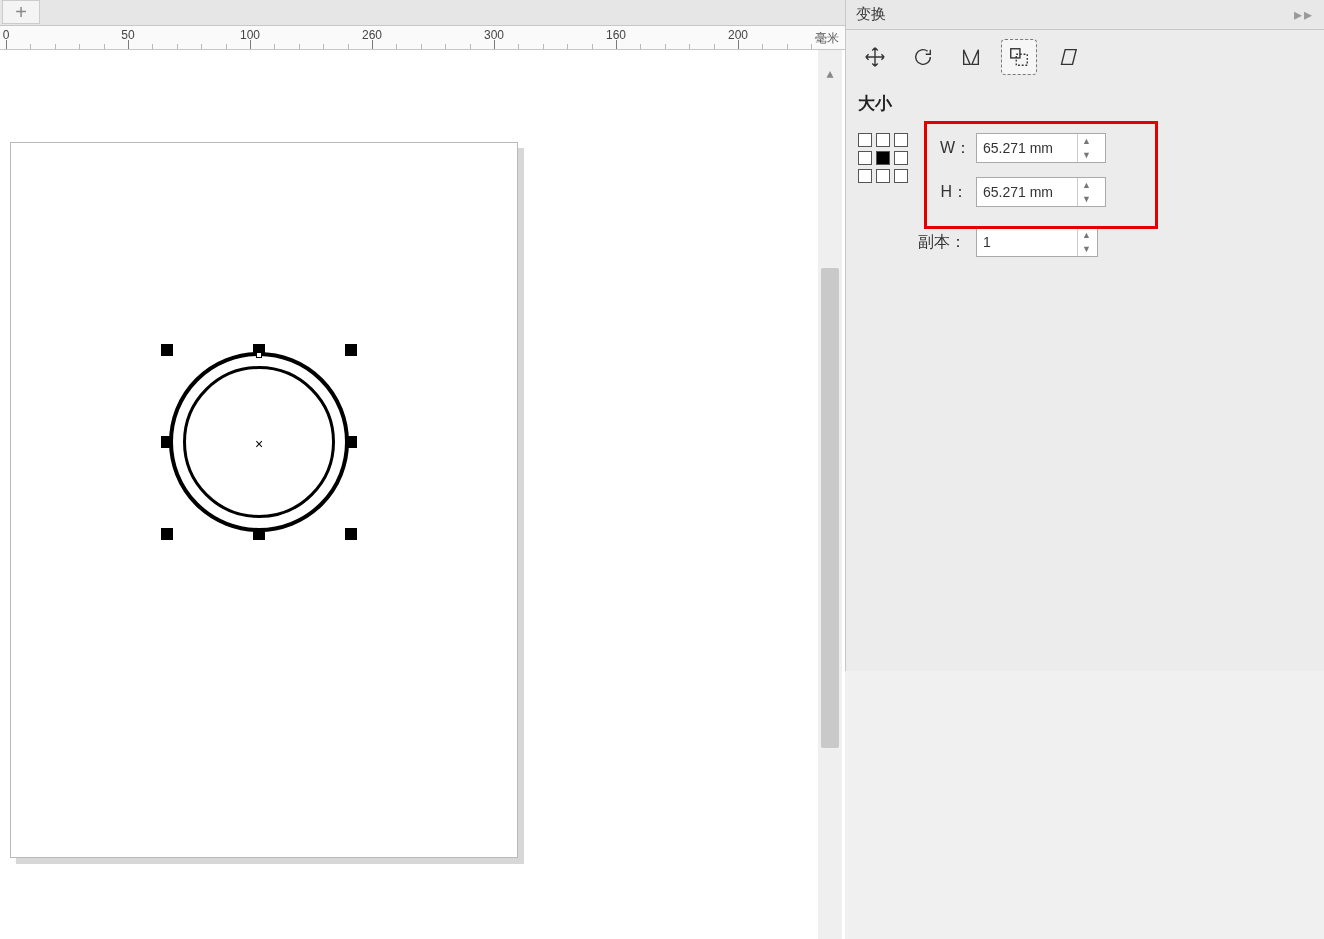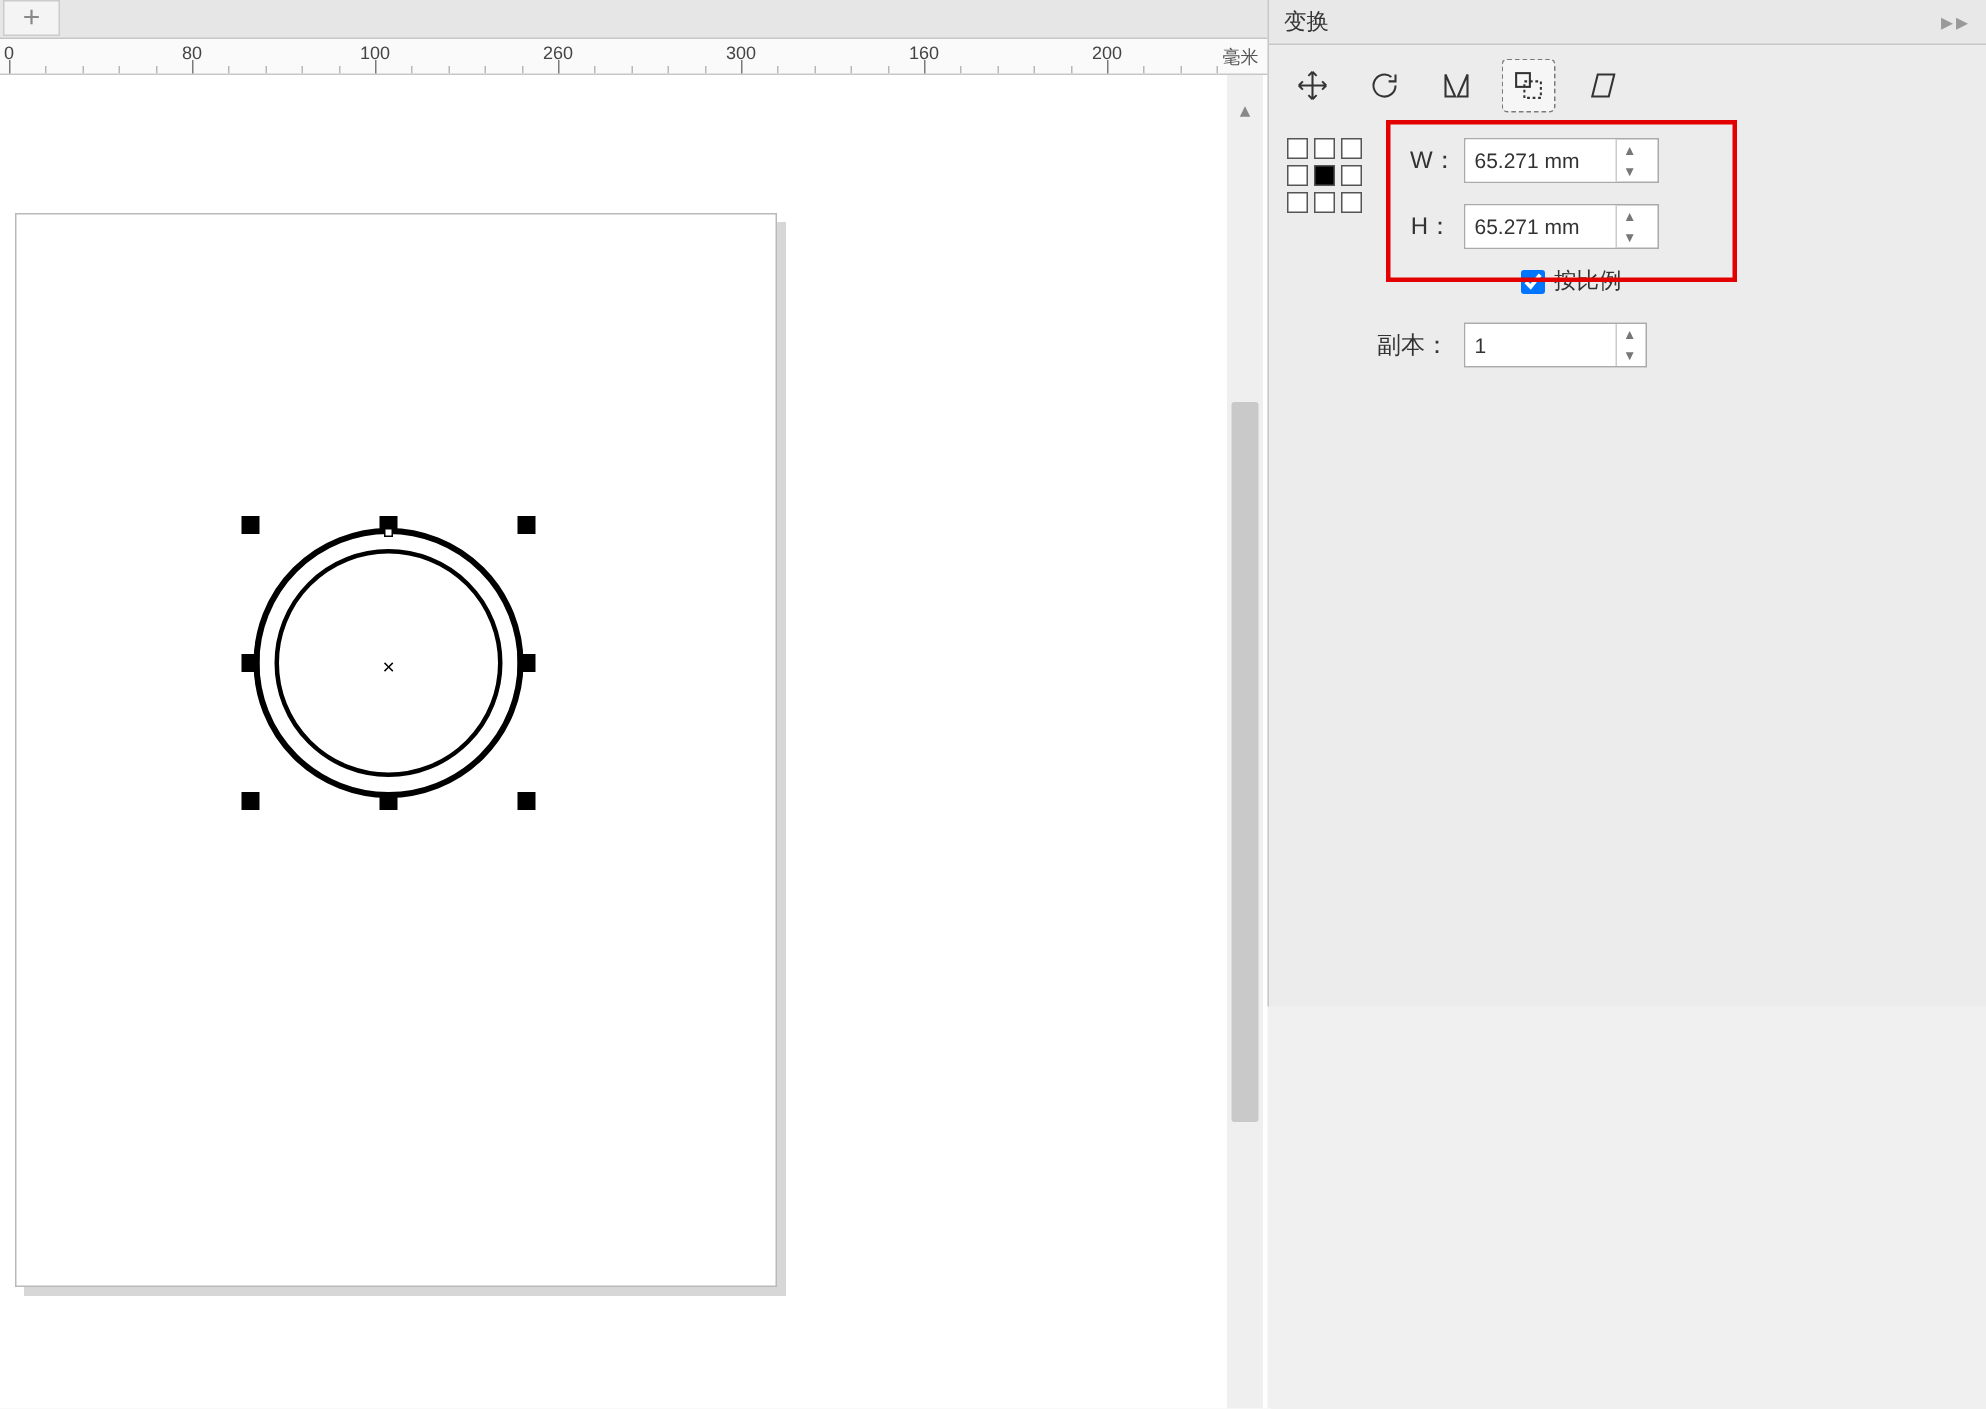--- a/index.html
+++ b/index.html
@@ -328,21 +328,21 @@
   <span class="ruler-unit">毫米</span>
 <div class="ruler-tick" style="left: 6px;">
       <div class="num">0</div>
       <div class="tickline"></div>
     </div>
     <div class="ruler-subtick" style="left: 30.4px;"></div>
     <div class="ruler-subtick" style="left: 54.8px;"></div>
     <div class="ruler-subtick" style="left: 79.2px;"></div>
     <div class="ruler-subtick" style="left: 103.6px;"></div>
     <div class="ruler-tick" style="left: 128px;">
-      <div class="num">80</div>
+      <div class="num">50</div>
       <div class="tickline"></div>
     </div>
     <div class="ruler-subtick" style="left: 152.4px;"></div>
     <div class="ruler-subtick" style="left: 176.8px;"></div>
     <div class="ruler-subtick" style="left: 201.2px;"></div>
     <div class="ruler-subtick" style="left: 225.6px;"></div>
     <div class="ruler-tick" style="left: 250px;">
       <div class="num">100</div>
       <div class="tickline"></div>
     </div>
@@ -437,20 +437,21 @@
           <rect x="9" y="9" width="12" height="12" stroke-dasharray="2 2"></rect>
         </svg>
     </div>
     <div class="mode-tab">
       <svg viewBox="0 0 24 24">
           <path d="M6 20 L10 4 L22 4 L18 20 Z"></path>
         </svg>
     </div>
   </div>
 
+  <div class="section-title">大小</div>
 
   <div class="size-block">
     <div class="anchor-grid">
       <div class="anchor-cell"></div>
       <div class="anchor-cell"></div>
       <div class="anchor-cell"></div>
       <div class="anchor-cell"></div>
       <div class="anchor-cell active"></div>
       <div class="anchor-cell"></div>
       <div class="anchor-cell"></div>
@@ -476,24 +477,20 @@
           <input value="65.271 mm" style="">
           <div class="arrows">
             <div>▲</div>
             <div>▼</div>
           </div>
         </div>
       </div>
     </div>
   </div>
 
-  <div class="prop-row">
-    <input type="checkbox" checked="" style="">
-    <span>按比例</span>
-  </div>
 
   <div class="copies-row">
     <span>副本：</span>
     <div class="spin">
       <input value="1" style="">
       <div class="arrows">
         <div>▲</div>
         <div>▼</div>
       </div>
     </div>

